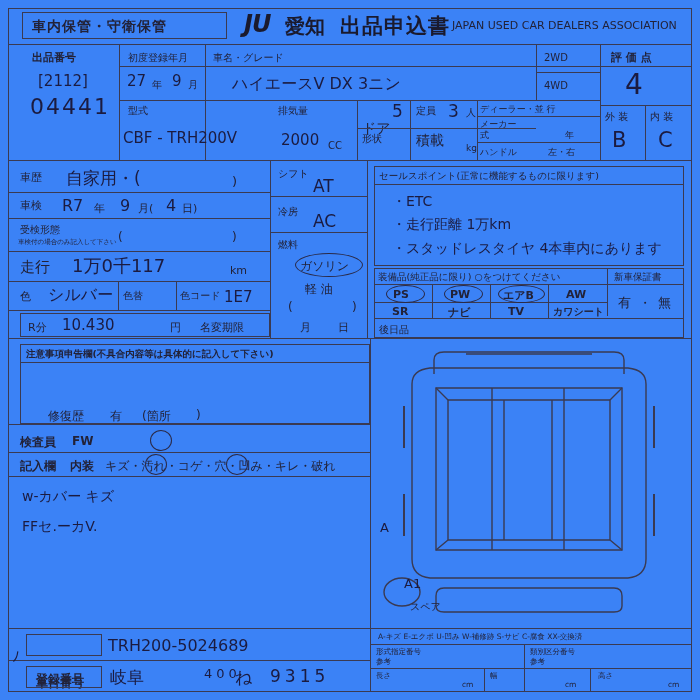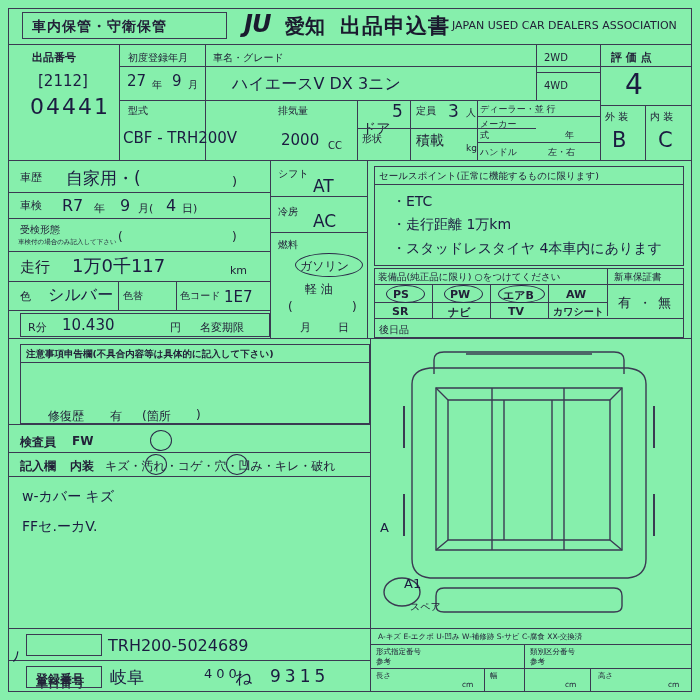--- a/index.html
+++ b/index.html
@@ -1,17 +1,17 @@
 <!DOCTYPE html>
 <html><head>
 <meta charset="utf-8">
 <style>
   html,body{margin:0;padding:0;background:#fff;}
   body{width:700px;height:700px;font-family:"DejaVu Sans","Liberation Sans",sans-serif;color:#1a1a2e;}
-  #sheet{position:relative;width:700px;height:700px;box-sizing:border-box;overflow:hidden;background:#86efac;}
+  #sheet{position:relative;width:700px;height:700px;box-sizing:border-box;overflow:hidden;background:#3b82f6;}
   .bx{position:absolute;box-sizing:border-box;border:1px solid #3a3a52;}
   .lbl{position:absolute;font-size:10px;color:#222238;white-space:nowrap;}
   .lbl.xs{font-size:7px;}
   .lbl.b{font-weight:bold;}
   .hw{position:absolute;font-family:"DejaVu Sans","Liberation Sans",sans-serif;color:#1b1b40;white-space:nowrap;}
   .hw.big{font-size:19px;}
   .hw.med{font-size:15px;}
   .hw.sm{font-size:13px;}
   .vline{position:absolute;background:#3a3a52;width:1px;}
   .hline{position:absolute;background:#3a3a52;height:1px;}

